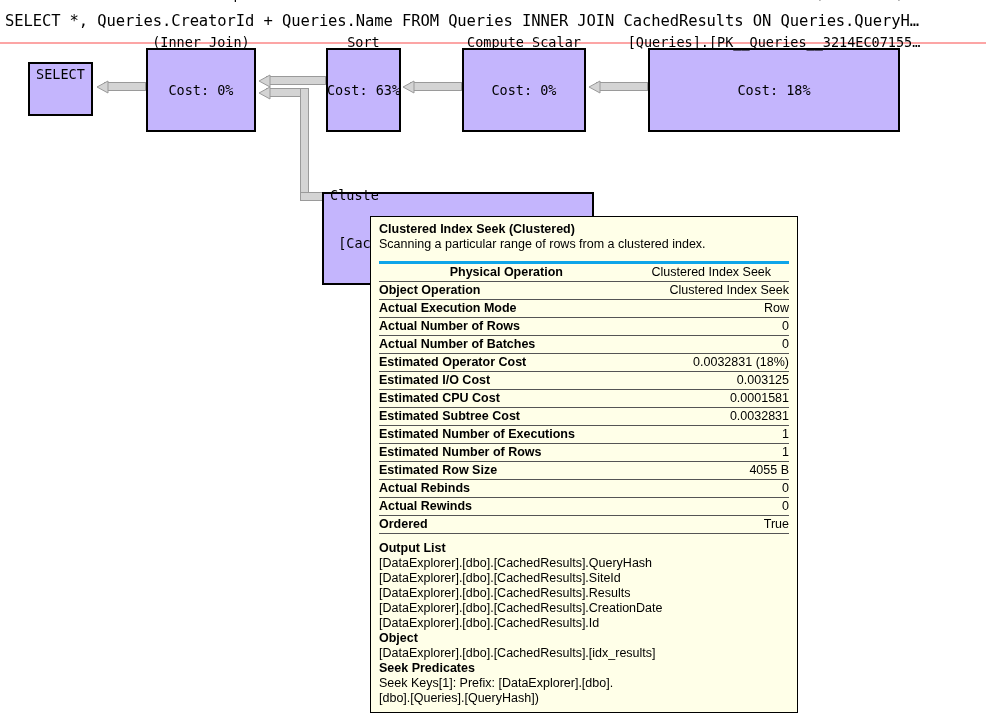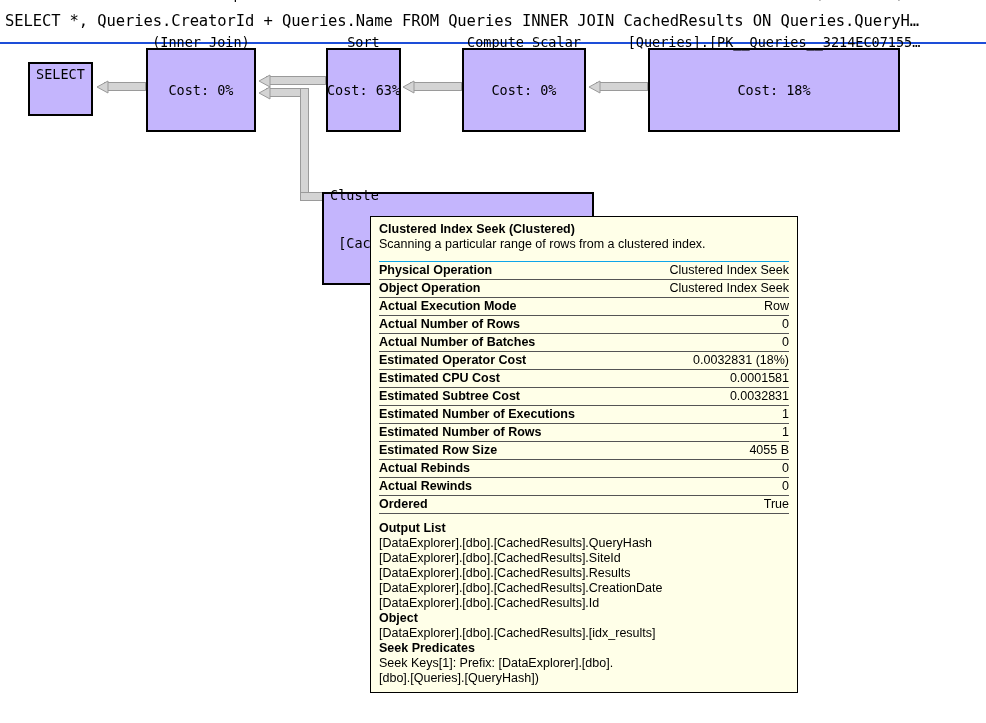--- a/index.html
+++ b/index.html
@@ -7,21 +7,21 @@
     width:986px;height:723px;
     background:#ffffff;
     font-family:"DejaVu Sans Mono", monospace;
     position:relative;
     overflow:hidden;
     -webkit-font-smoothing:none;
   }
   
   #query-bar{
     position:absolute;left:0;top:0;width:986px;height:44px;
-    border-bottom:2px solid #1d4ed8;
+    border-bottom:2px solid #fca5a5;
     box-sizing:border-box;
     display:flex;align-items:center;
   }
   #query-text{
     font-family:"DejaVu Sans Mono", monospace;
     font-size:15.5px;
     color:#000;
     white-space:pre;
     padding-left:5px;
     letter-spacing:-0.1px;
@@ -73,21 +73,21 @@
   .tt-table{width:100%;border-collapse:collapse;}
   .tt-table td{
     border-bottom:1px solid #555;
     padding:1px 0 1px 0;
     font-size:12.5px;
     line-height:15px;
     vertical-align:bottom;
   }
   .tt-table td.k{font-weight:bold;text-align:left;}
   .tt-table td.v{text-align:right;}
-  .tt-table tr:first-child td{border-top:1px solid #0ea5e9;}
+  .tt-table tr:first-child td{border-top:3px solid #0ea5e9;text-align:center;}
   .tt-sect{margin-top:7px;}
   .tt-sect-h{font-weight:bold;font-size:12.5px;line-height:15px;}
   .tt-sect-l{font-size:12.5px;line-height:15px;}
 </style>
 </head>
 <body>
 
 <div id="query-bar">
   <div id="query-text">SELECT *, Queries.CreatorId + Queries.Name FROM Queries INNER JOIN CachedResults ON Queries.QueryH…</div>
 </div>
@@ -253,20 +253,24 @@
           </tr>
           <tr>
             <td class="k">Actual Number of Batches</td>
             <td class="v">0</td>
           </tr>
           <tr>
             <td class="k">Estimated Operator Cost</td>
             <td class="v">0.0032831 (18%)</td>
           </tr>
           <tr>
+            <td class="k">Estimated I/O Cost</td>
+            <td class="v">0.003125</td>
+          </tr>
+          <tr>
             <td class="k">Estimated CPU Cost</td>
             <td class="v">0.0001581</td>
           </tr>
           <tr>
             <td class="k">Estimated Subtree Cost</td>
             <td class="v">0.0032831</td>
           </tr>
           <tr>
             <td class="k">Estimated Number of Executions</td>
             <td class="v">1</td>

